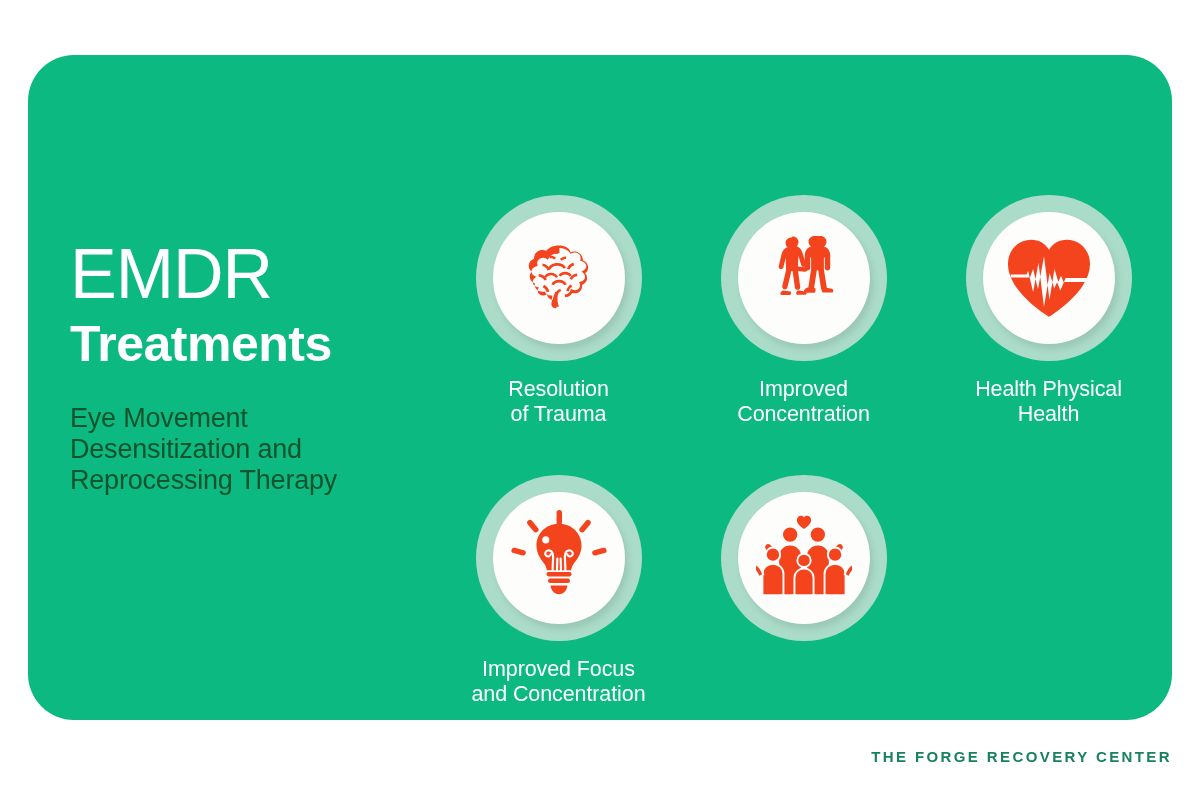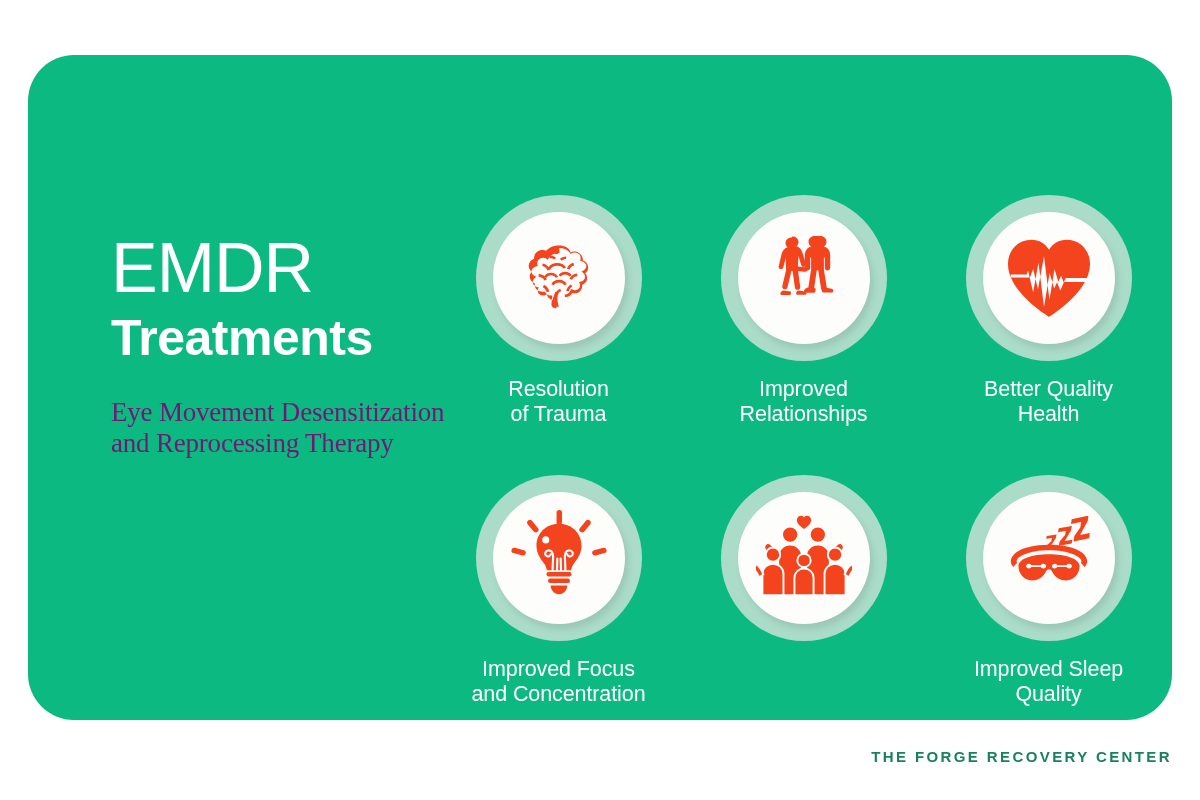--- a/index.html
+++ b/index.html
@@ -27,23 +27,22 @@
     width: 1144px;
     height: 665px;
     background: #0BB981;
     border-radius: 46px;
   }
 
   
   .headline-block {
     position: absolute;
     left: 42px;
-    top: 179px;
+    top: 185px;
     width: 360px;
-    margin-left: 41px;
   }
 
   .title-main {
     font-size: 70px;
     line-height: 0.98;
     font-weight: 400;
     color: #ffffff;
     letter-spacing: -1px;
     margin: 0;
   }
@@ -55,23 +54,22 @@
     color: #ffffff;
     letter-spacing: -0.5px;
     margin: 10px 0 0 0;
   }
 
   .title-desc {
     margin: 34px 0 0 0;
     font-size: 27px;
     line-height: 1.16;
     font-weight: 400;
-    color: #701a75;
+    color: #14532d;
     letter-spacing: -0.2px;
-    font-family: Liberation Serif, serif;
   }
 
   
   .grid {
     position: absolute;
     left: 408px;
     top: 140px;
     width: 735px;
     display: grid;
     grid-template-columns: repeat(3, 1fr);
@@ -198,35 +196,35 @@
                   <path d="M43.5 55.5c-1.4.5-2.5 1.4-3.3 2.6-.5.8-.2 1.8.6 2.3.3.2.6.3.9.3h8c1 0 1.8-.8 1.8-1.8v-2.6z"></path>
                   <path d="M59.5 55.5c-.9.8-1.4 1.8-1.6 2.9-.2 1 .5 1.9 1.5 2.1.1 0 .2 0 .3 0h7.8c.9 0 1.7-.7 1.8-1.6.1-1-.6-1.9-1.6-2.1l-6.4-1.3z"></path>
 
                   <path d="M34 34.5c-1.2 0-2.2.9-2.3 2.1-.1 1.2.8 2.3 2 2.4l7.2.7c1.2.1 2.3-.8 2.4-2 .1-1.2-.8-2.3-2-2.4z"></path>
                 </g>
               </svg>
             </span>
           </div>
         </div>
         <div class="caption">Improved
-Relationships</div>
+Concentration</div>
       </div>
 
       <div class="cell">
         <div class="ring">
           <div class="disc">
             <span>
               <svg width="90" height="82" viewBox="0 0 100 92" aria-hidden="true">
                 <path fill="#F4441E" d="M50 89.5C50 89.5 4 62 4 30.5 4 14.5 15.5 3 30 3c9 0 16.2 4.6 20 11.4C53.8 7.6 61 3 70 3c14.5 0 26 11.5 26 27.5C96 62 50 89.5 50 89.5z"></path>
                 <path fill="#FFFFFF" d="M7 45.5h21.6l3.6-9.6 5.4 22.8 6.8-37.1 6.1 48.9 5.7-34.6 4.2 14.3 3.2-6.6 2.9 7.5 2.2-5.2h26v4.5H66.8l-4.1 9.7-3.6-9.3-3.3 6.9-5.1-17.4-6.3 38.3-6.2-49.6-6 32.9-5.7-24.1-1.6 4.2H7z"></path>
               </svg>
             </span>
           </div>
         </div>
-        <div class="caption">Better Quality
+        <div class="caption">Health Physical
 Health</div>
       </div>
 
       <div class="cell">
         <div class="ring">
           <div class="disc">
             <span>
               <svg width="98" height="96" viewBox="0 0 100 98" aria-hidden="true">
                 <g fill="#F4441E">
 
@@ -285,47 +283,20 @@
                   <path d="M50 56c-5.5 0-10 4.2-10 9.5V84h20V65.5c0-5.3-4.5-9.5-10-9.5z"></path>
                 </g>
 
                 <path fill="#F4441E" d="M50 14.5s-7.5-4.6-7.5-9.1c0-2.6 2-4.6 4.4-4.6 1.5 0 2.6.7 3.1 1.7.5-1 1.6-1.7 3.1-1.7 2.4 0 4.4 2 4.4 4.6 0 4.5-7.5 9.1-7.5 9.1z"></path>
               </svg>
             </span>
           </div>
         </div>
       </div>
 
-      <div class="cell">
-        <div class="ring">
-          <div class="disc">
-            <span>
-              <svg width="96" height="84" viewBox="0 0 100 88" aria-hidden="true">
-                <g fill="#F4441E">
-
-                  <path d="M52.5 26.5l1.2-3.3h-6.2l1-2.8h10.4l-1.2 3.3-6.3 7.3h6l-1 2.9H45.2l1.2-3.3z" transform="rotate(-8 52 27)"></path>
-                  <path d="M67 20l1.6-4.3h-8.3l1.4-3.8h14l-1.6 4.3-8.5 9.8h8.1l-1.4 3.9H58.6l1.6-4.3z" transform="rotate(-10 67 21)"></path>
-                  <path d="M83 12l2-5.5H74.2l1.8-4.9h18l-2 5.5-10.9 12.6h10.4L89.7 25H73l2-5.5z" transform="rotate(-12 83 13)"></path>
-
-                  <path d="M10 47.5C10 37.5 26 30 50 30s40 7.5 40 17.5c0 2.3-.9 4.2-2.5 5.8l-4.2-4.2c.5-.5.7-1 .7-1.6 0-4.8-13.5-11.5-34-11.5S16 42.7 16 47.5c0 .6.2 1.1.7 1.6l-4.2 4.2C10.9 51.7 10 49.8 10 47.5z"></path>
-
-                  <path d="M50 40c-17.5 0-32 4.6-32 12.5 0 8.5 6.2 15 14 15 6.3 0 11.8-3.6 14.6-8.9.9-1.8 1.5-2.8 3.4-2.8s2.5 1 3.4 2.8c2.8 5.3 8.3 8.9 14.6 8.9 7.8 0 14-6.5 14-15C82 44.6 67.5 40 50 40z"></path>
-                </g>
-
-                <g fill="#FFFFFF">
-                  <path d="M26 52.5c0-1.4 1.3-2.5 2.9-2.5 1.2 0 2.2.6 2.7 1.5h9.8c.5-.9 1.5-1.5 2.7-1.5 1.6 0 2.9 1.1 2.9 2.5s-1.3 2.5-2.9 2.5c-1.2 0-2.2-.6-2.7-1.5h-9.8c-.5.9-1.5 1.5-2.7 1.5-1.6 0-2.9-1.1-2.9-2.5z"></path>
-                  <path d="M53 52.5c0-1.4 1.3-2.5 2.9-2.5 1.2 0 2.2.6 2.7 1.5h9.8c.5-.9 1.5-1.5 2.7-1.5 1.6 0 2.9 1.1 2.9 2.5s-1.3 2.5-2.9 2.5c-1.2 0-2.2-.6-2.7-1.5h-9.8c-.5.9-1.5 1.5-2.7 1.5-1.6 0-2.9-1.1-2.9-2.5z"></path>
-                </g>
-              </svg>
-            </span>
-          </div>
-        </div>
-        <div class="caption">Improved Sleep
-Quality</div>
-      </div>
 
     </div>
 
   </div>
 
   <div class="footer">THE FORGE RECOVERY CENTER</div>
 
 </div>
 
 </body></html>

